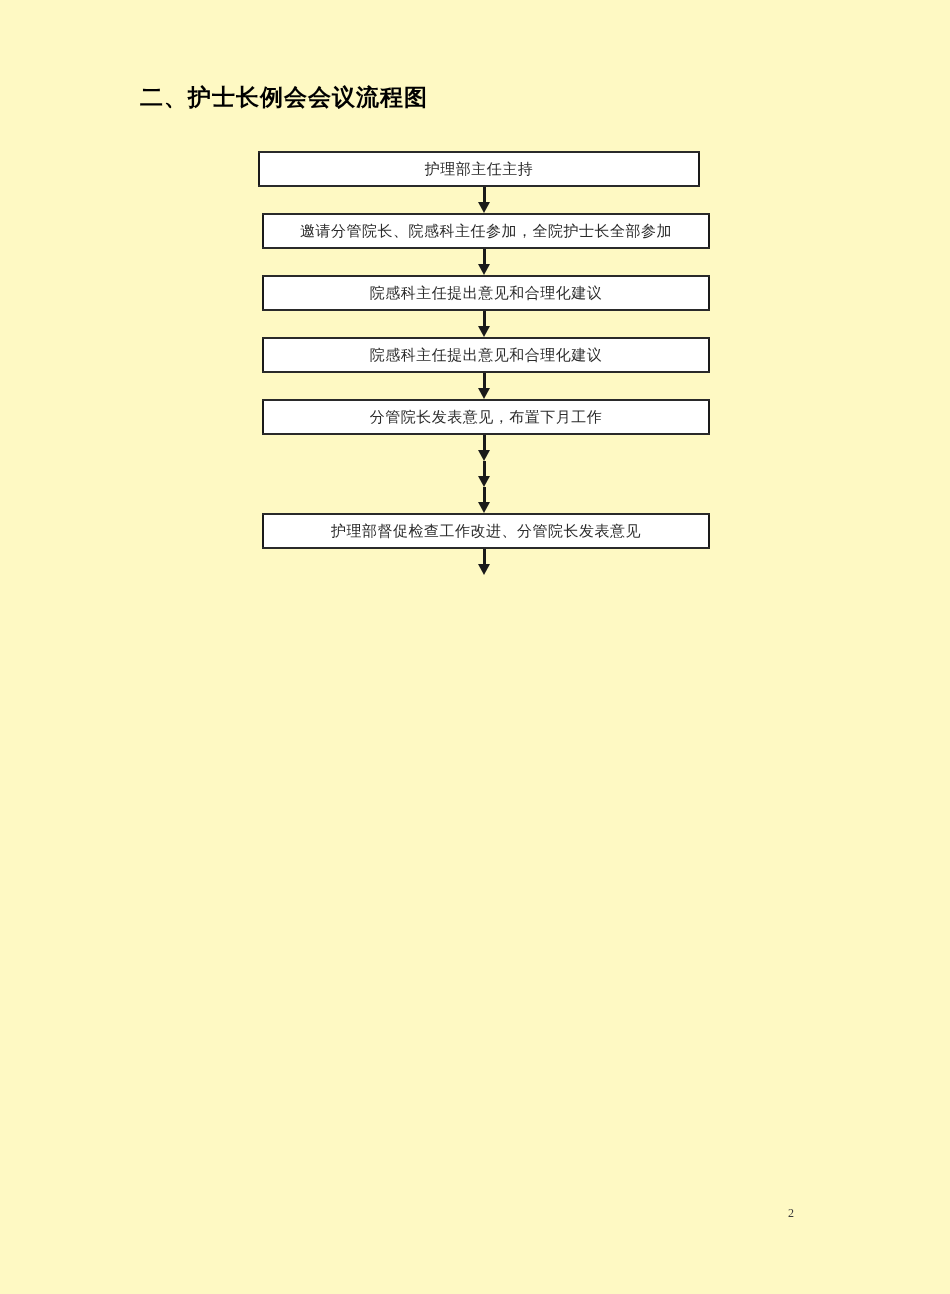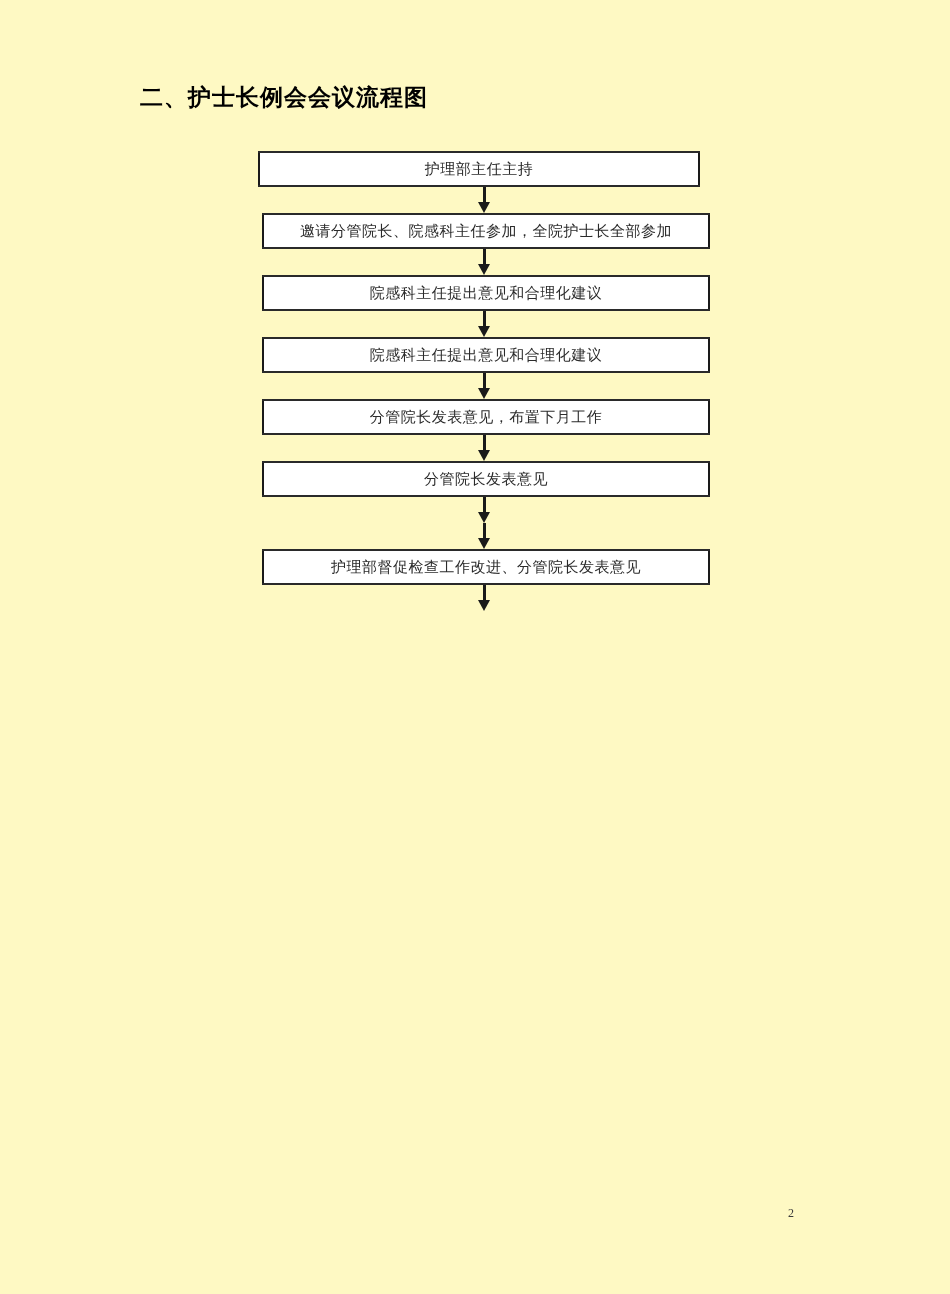--- a/index.html
+++ b/index.html
@@ -190,25 +190,20 @@
     <div class="flow-row">
       <div class="flow-box wide">
         <span class="flow-box-label">分管院长发表意见，布置下月工作</span>
       </div>
     </div>
     <div class="connector">
       <div class="stem"></div>
       <div class="head"></div>
     </div>
 
-    <div class="flow-row">
-      <div class="flow-box wide">
-        <span class="flow-box-label">分管院长发表意见</span>
-      </div>
-    </div>
     <div class="connector">
       <div class="stem"></div>
       <div class="head"></div>
     </div>
 
     <div class="connector">
       <div class="stem"></div>
       <div class="head"></div>
     </div>
 

